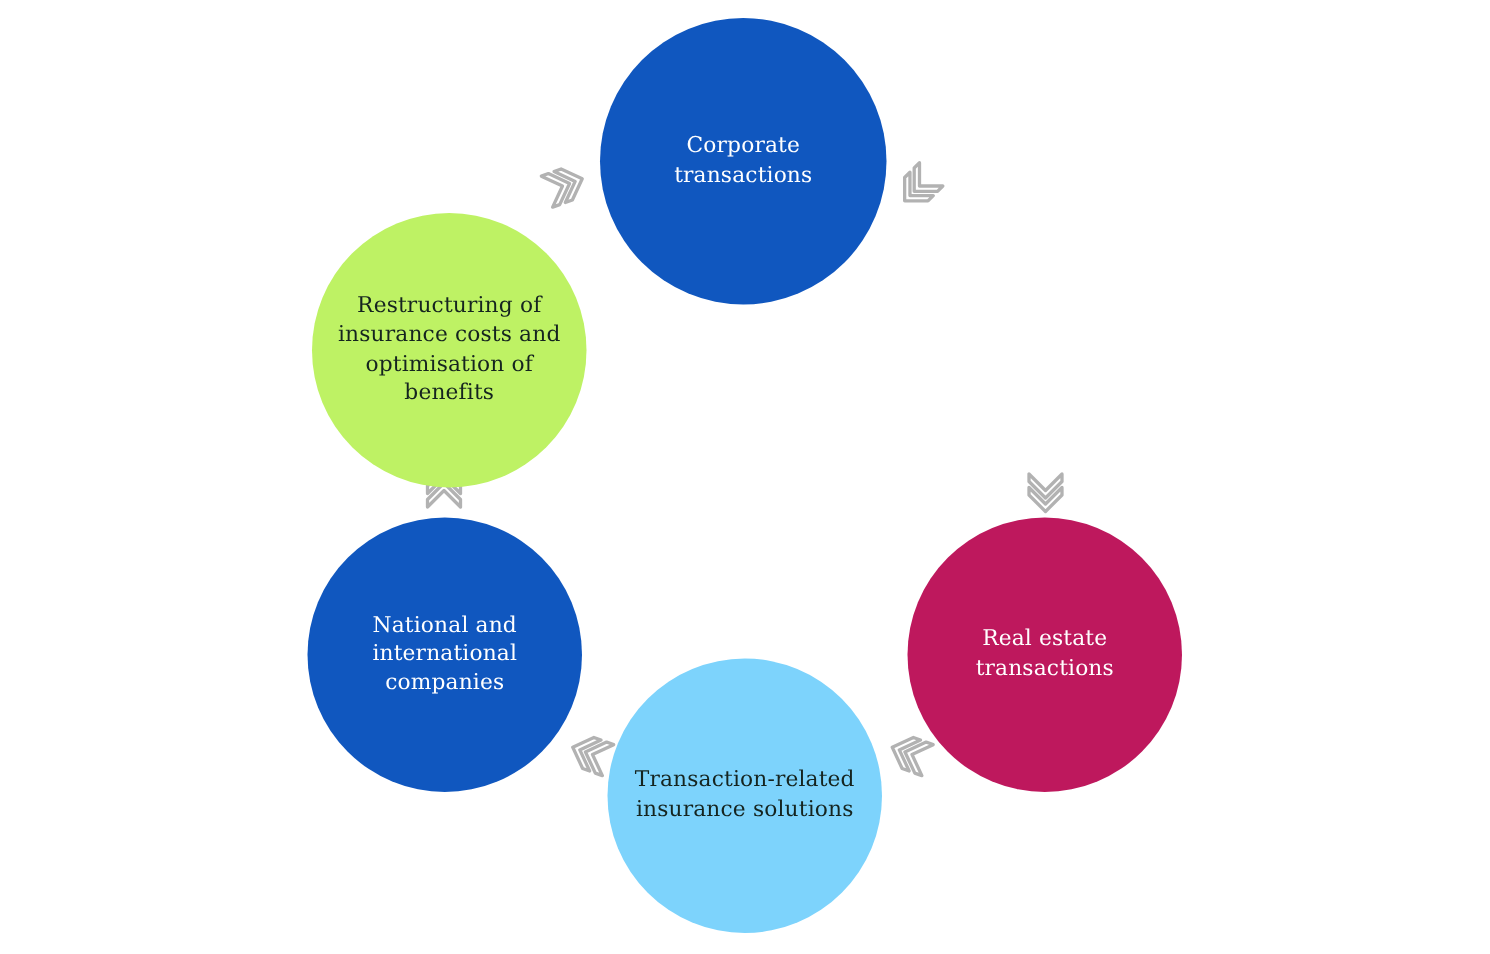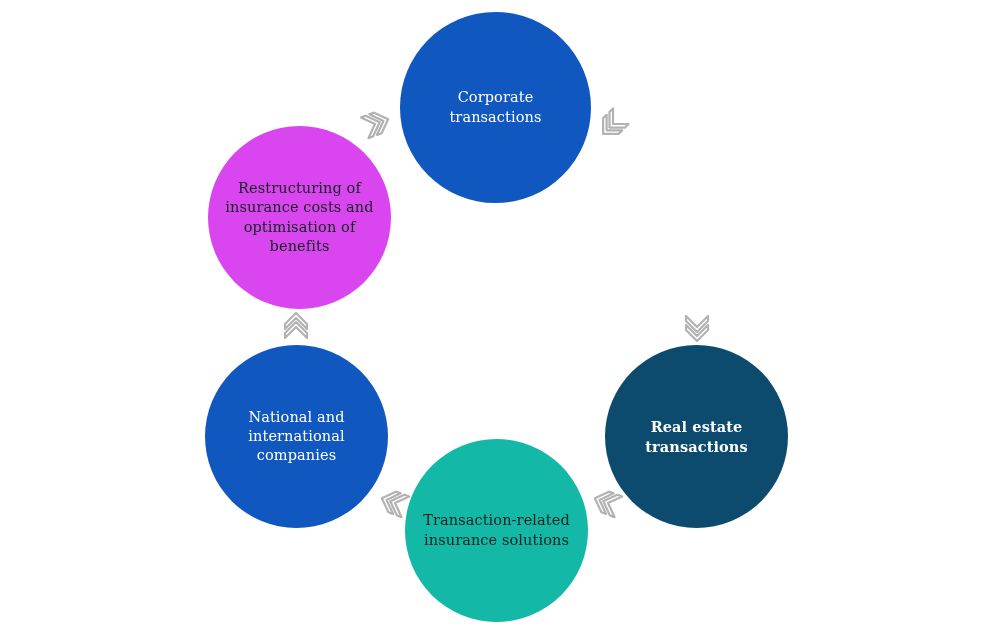--- a/index.html
+++ b/index.html
@@ -109,35 +109,35 @@
       <path class="chev" d="M18 9 L29 20 L18 31 L23 31 L34 20 L23 9 Z"></path>
     </svg>
   </div>
 
   <div class="node-circle node-blue" style="left:400px; top:12px; width:191px; height:191px; background:#1057BF;">
     <span class="node-label">Corporate
 transactions</span>
   </div>
 
 
-  <div class="node-circle node-blue" style="left:605px; top:345px; width:183px; height:183px; background:#0c4a6e;font-weight:bold;">
+  <div class="node-circle node-blue" style="left:605px; top:345px; width:183px; height:183px; background:#be185d;">
     <span class="node-label">Real estate
 transactions</span>
   </div>
 
-  <div class="node-circle node-teal" style="left:405px; top:439px; width:183px; height:183px; background:#14b8a6;">
+  <div class="node-circle node-teal" style="left:405px; top:439px; width:183px; height:183px; background:#7dd3fc;">
     <span class="node-label">Transaction-related
 insurance solutions</span>
   </div>
 
   <div class="node-circle node-blue" style="left:205px; top:345px; width:183px; height:183px; background:#1057BF;">
     <span class="node-label" style="text-align:center;">National and
 international
 companies</span>
   </div>
 
-  <div class="node-circle node-teal" style="left:208px; top:126px; width:183px; height:183px; background:#d946ef;justify-content:center;">
+  <div class="node-circle node-teal" style="left:208px; top:142px; width:183px; height:183px; background:#bef264;justify-content:center;">
     <span class="node-label">Restructuring of
 insurance costs and
 optimisation of benefits</span>
   </div>
 
 </div>
 
 </body></html>

